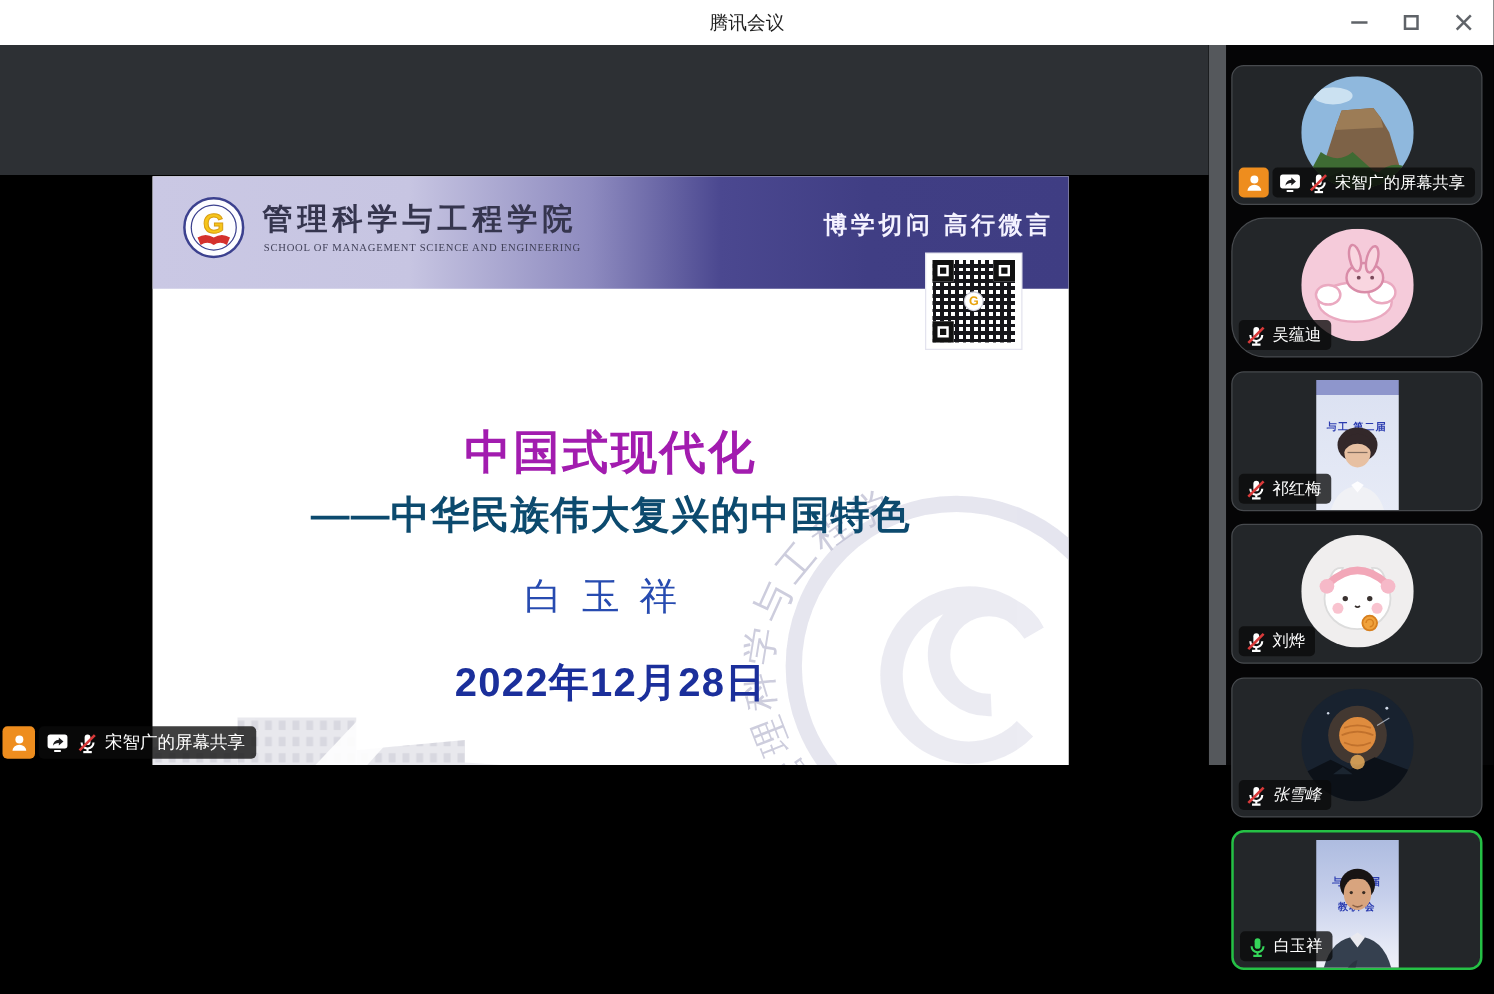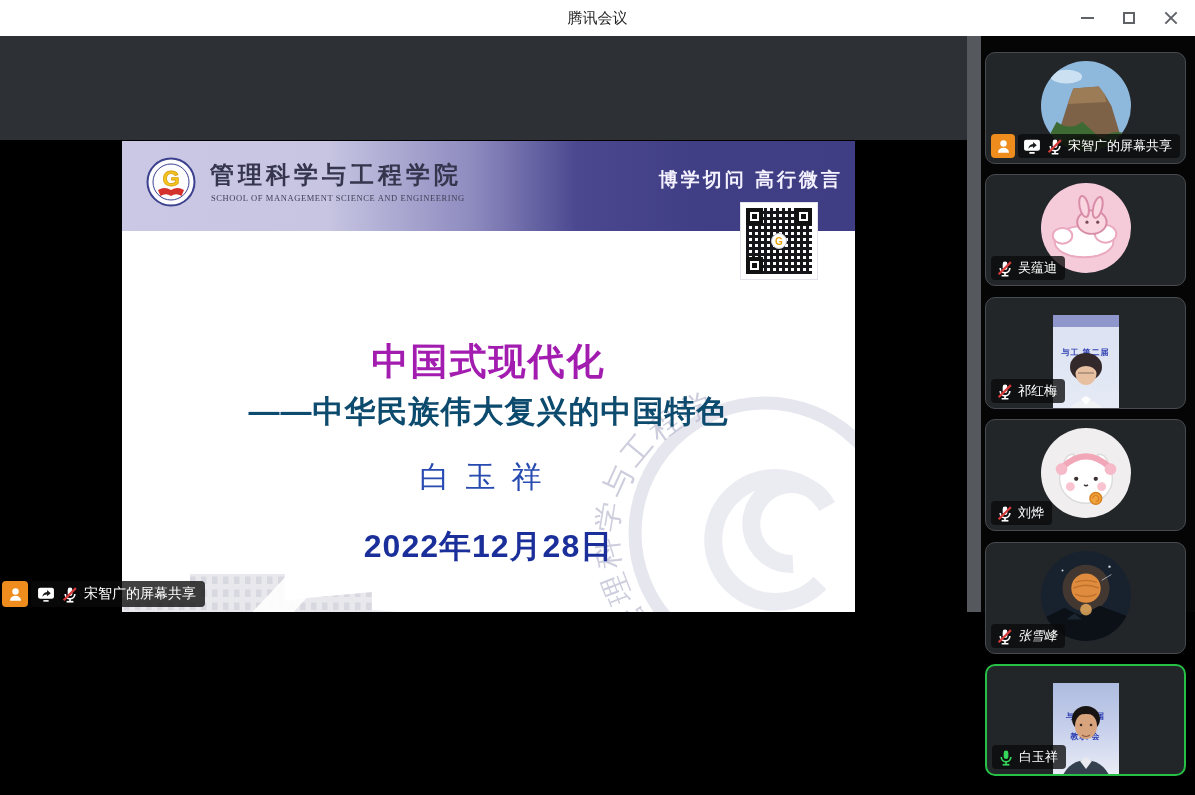--- a/index.html
+++ b/index.html
@@ -76,29 +76,29 @@
                 align-items:center; gap:6px; padding:0 9px 0 6px; color:#fff; font-size:14px;
                 height:26px; white-space:nowrap; }
   .share-overlay { position:absolute; left:2px; bottom:5px; }
 
   
   .divider { width:14px; background:#55585c; cursor:col-resize; }
   .sidebar { flex:1; position:relative; background:#050506; }
   .tile { position:absolute; left:4px; width:201px; height:112px; border-radius:10px;
           background:#232629; border:1px solid #474a4e; overflow:hidden; cursor:pointer; }
   .tile.active { border:2px solid #25C045; }
-  .t1 { top:16px; } .t2 { top:138px; } .t3 { top:261px; }
+  .t1 { top:16px; } .t2 { top:138px;border-radius:27px; } .t3 { top:261px; }
   .t4 { top:383px; } .t5 { top:506px;font-style:italic; } .t6 { top:628px; }
   .avatar { position:absolute; left:50%; top:8px; transform:translateX(-50%); width:90px;
             height:90px; border-radius:50%; overflow:hidden; }
   .tile-label { position:absolute; left:5px; bottom:5px; }
   .tile-label .dark-label { height:24px; font-size:13px; padding:0 8px 0 5px; gap:5px; }
   .tile-label .host-chip { width:24px; height:24px; flex-basis:24px; }
 
-  .video-strip { position:absolute; left:50%; top:17px; transform:translateX(-50%); width:66px;
+  .video-strip { position:absolute; left:50%; top:6px; transform:translateX(-50%); width:66px;
                  height:112px; overflow:hidden; }
   .vbanner { position:absolute; width:100%; text-align:center; font-size:8px; font-weight:bold;
              color:#2b3cb0; filter:blur(0.4px); letter-spacing:1px; }
   .icon16 { width:17px; height:17px; flex:0 0 17px; }
   .icon18 { width:18px; height:18px; flex:0 0 18px; }
 </style>
 </head>
 <body>
 
 <svg width="0" height="0" style="position:absolute">

